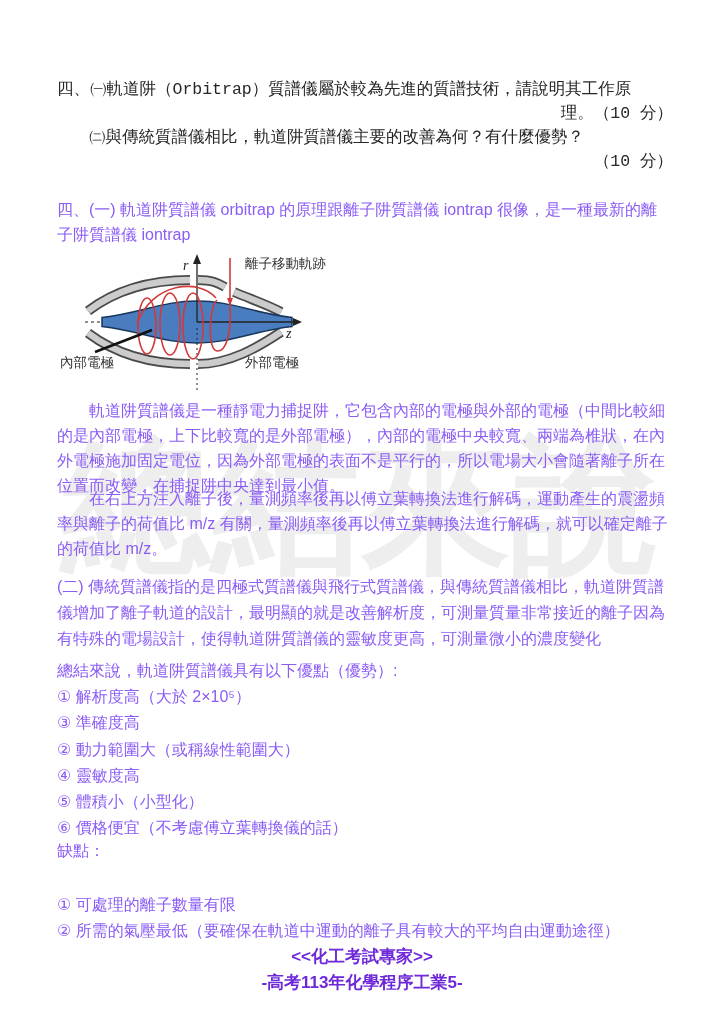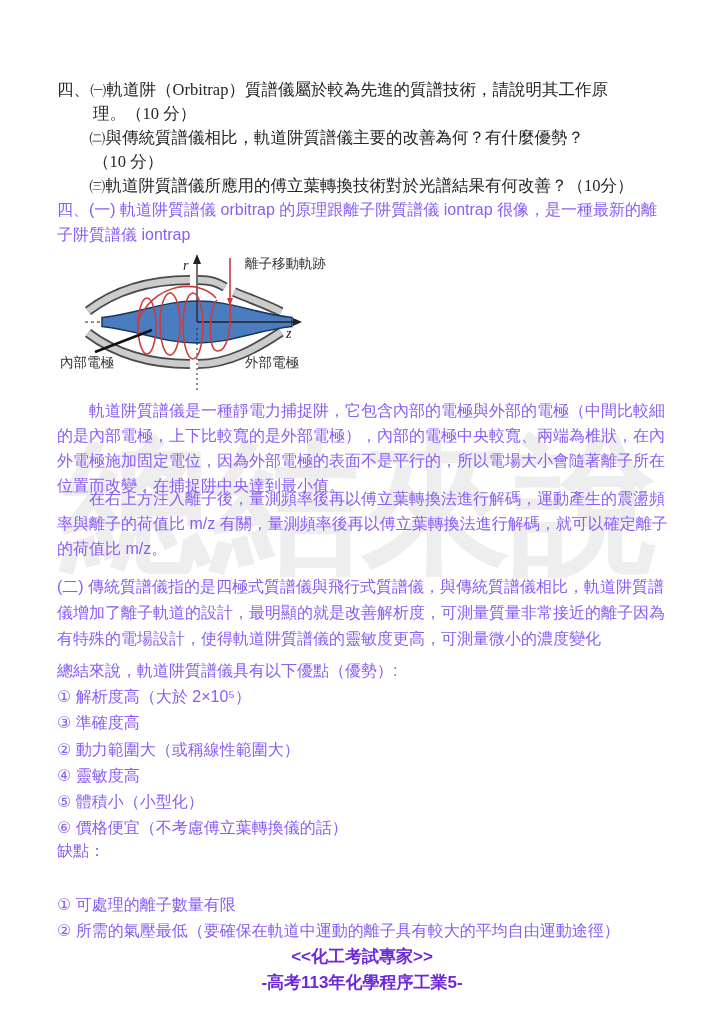--- a/index.html
+++ b/index.html
@@ -15,22 +15,22 @@
     color:rgba(120,120,120,0.13);white-space:nowrap;z-index:0;
     font-family:"Liberation Sans",sans-serif;user-select:none;
   }
   .layer{position:absolute;z-index:1;}
   
   .question{
     left:57px;top:78px;width:616px;
     font-family:"Liberation Serif","DejaVu Serif",serif;
     font-size:16.5px;line-height:24px;color:#262626;
   }
-  .q-line{white-space:nowrap;}
-  .ind-a{padding-left:36px;}
+  .q-line{white-space:nowrap;font-family:Liberation Mono, monospace;}
+  .ind-a{padding-left:36px;text-align:right;}
   .ind-b{padding-left:32px;}
   
   .body-block{left:57px;top:0;width:612px;font-size:16px;line-height:25px;color:#8b5cf6;}
   .intro{top:197px;}
   .para1{top:398px;text-indent:2em;}
   .para2{top:486px;text-indent:2em;}
   .para3{top:574px;line-height:26px;}
   .summary{top:658px;line-height:26px;}
   .advantages{top:684px;line-height:26.3px;}
   .cons-head{top:838px;line-height:26px;}
@@ -53,21 +53,20 @@
 
 <div class="page">
 
   <div class="watermark">總結來說</div>
 
   <div class="layer question">
     <div class="q-line">四、㈠軌道阱（Orbitrap）質譜儀屬於較為先進的質譜技術，請說明其工作原</div>
     <div class="q-line ind-a">理。（10 分）</div>
     <div class="q-line ind-b">㈡與傳統質譜儀相比，軌道阱質譜儀主要的改善為何？有什麼優勢？</div>
     <div class="q-line ind-a">（10 分）</div>
-    <div class="q-line ind-b">㈢軌道阱質譜儀所應用的傅立葉轉換技術對於光譜結果有何改善？（10分）</div>
   </div>
 
   <div class="layer body-block intro">四、(一) 軌道阱質譜儀 orbitrap 的原理跟離子阱質譜儀 iontrap 很像，是一種最新的離子阱質譜儀 iontrap</div>
 
   <div class="layer diagram">
     <svg width="350" height="141" viewBox="0 0 350 141">
 
       <g stroke-linecap="butt" fill="none">
         <path d="M31,59 C60,37 95,28 133,28" stroke="#4a4a4a" stroke-width="10"></path>
         <path d="M141,28 C155,28 161,31 168,35" stroke="#4a4a4a" stroke-width="10"></path>

